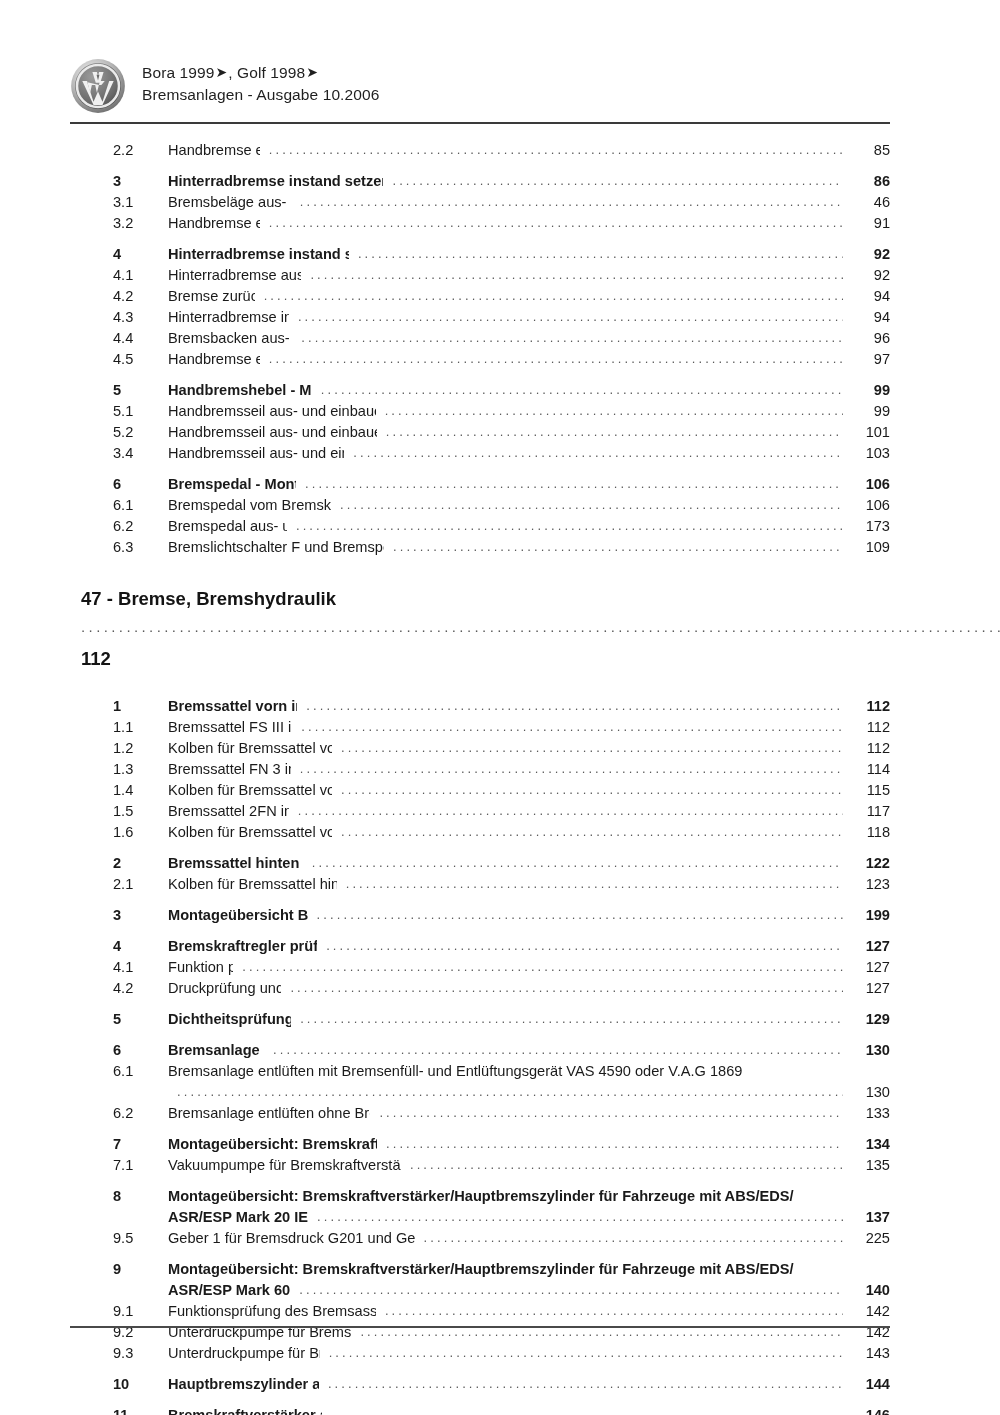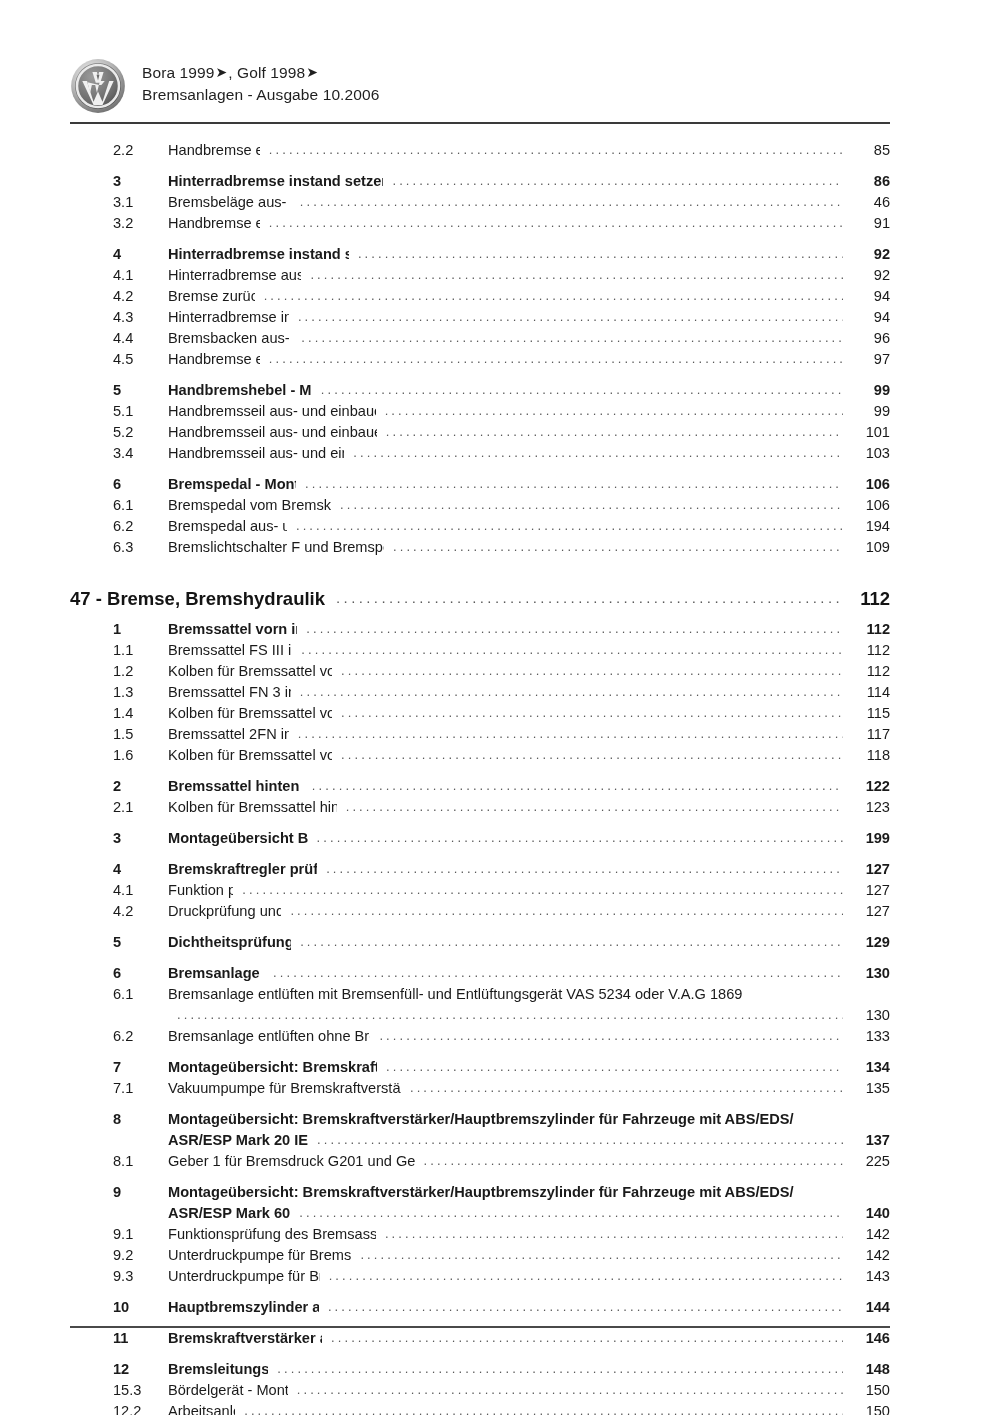--- a/index.html
+++ b/index.html
@@ -167,20 +167,21 @@
   .chapter-row {
     display: flex;
     align-items: baseline;
     width: 820px;
     font-size: 18.5px;
     line-height: 30px;
     font-weight: bold;
     color: #141414;
     margin-top: 26px;
     margin-bottom: 4px;
+    flex-direction: column;
   }
   .chapter-row .ctitle { white-space: nowrap; flex: 0 1 auto; }
   .chapter-row .leader {
     flex: 1 1 auto;
     overflow: hidden;
     white-space: nowrap;
     margin: 0 2px 0 11px;
     letter-spacing: 3.4px;
     font-size: 15px;
     font-weight: normal;
@@ -382,21 +383,21 @@
             <span class="leader">...........................................................................................................................................</span>
           </span>
           <span class="pg">106</span>
         </div>
         <div class="toc-row">
           <span class="num">6.2</span>
           <span class="titlewrap">
             <span class="title">Bremspedal aus- und einbauen</span>
             <span class="leader">...........................................................................................................................................</span>
           </span>
-          <span class="pg">194</span>
+          <span class="pg">173</span>
         </div>
         <div class="toc-row">
           <span class="num">6.3</span>
           <span class="titlewrap">
             <span class="title">Bremslichtschalter F und Bremspedalschalter F47 aus- und einbauen</span>
             <span class="leader">...........................................................................................................................................</span>
           </span>
           <span class="pg">109</span>
         </div>
       </div>
@@ -524,21 +525,21 @@
           <span class="num">6</span>
           <span class="titlewrap">
             <span class="title">Bremsanlage entlüften</span>
             <span class="leader">...........................................................................................................................................</span>
           </span>
           <span class="pg">130</span>
         </div>
         <div class="toc-row wrap">
           <div class="linea">
             <span class="num">6.1</span>
-            <span class="title">Bremsanlage entlüften mit Bremsenfüll- und Entlüftungsgerät VAS 5234 oder V.A.G 1869</span>
+            <span class="title">Bremsanlage entlüften mit Bremsenfüll- und Entlüftungsgerät VAS 4590 oder V.A.G 1869</span>
           </div>
           <div class="lineb">
             <span class="spacer"></span>
             <span class="title2"></span>
             <span class="leader">...........................................................................................................................................</span>
             <span class="pg">130</span>
           </div>
         </div>
         <div class="toc-row">
           <span class="num">6.2</span>
@@ -570,21 +571,21 @@
             <span class="title">Montageübersicht: Bremskraftverstärker/Hauptbremszylinder für Fahrzeuge mit ABS/EDS/</span>
           </div>
           <div class="lineb">
             <span class="spacer"></span>
             <span class="title2">ASR/ESP Mark 20 IE</span>
             <span class="leader">...........................................................................................................................................</span>
             <span class="pg">137</span>
           </div>
         </div>
         <div class="toc-row">
-          <span class="num">8.1</span>
+          <span class="num">9.5</span>
           <span class="titlewrap">
             <span class="title">Geber 1 für Bremsdruck G201 und Geber 2 für Bremsdruck G214 aus- und einbauen</span>
             <span class="leader">...........................................................................................................................................</span>
           </span>
           <span class="pg">225</span>
         </div>
         <div class="toc-row lvl1 gap-before wrap">
           <div class="linea">
             <span class="num">9</span>
             <span class="title">Montageübersicht: Bremskraftverstärker/Hauptbremszylinder für Fahrzeuge mit ABS/EDS/</span>

